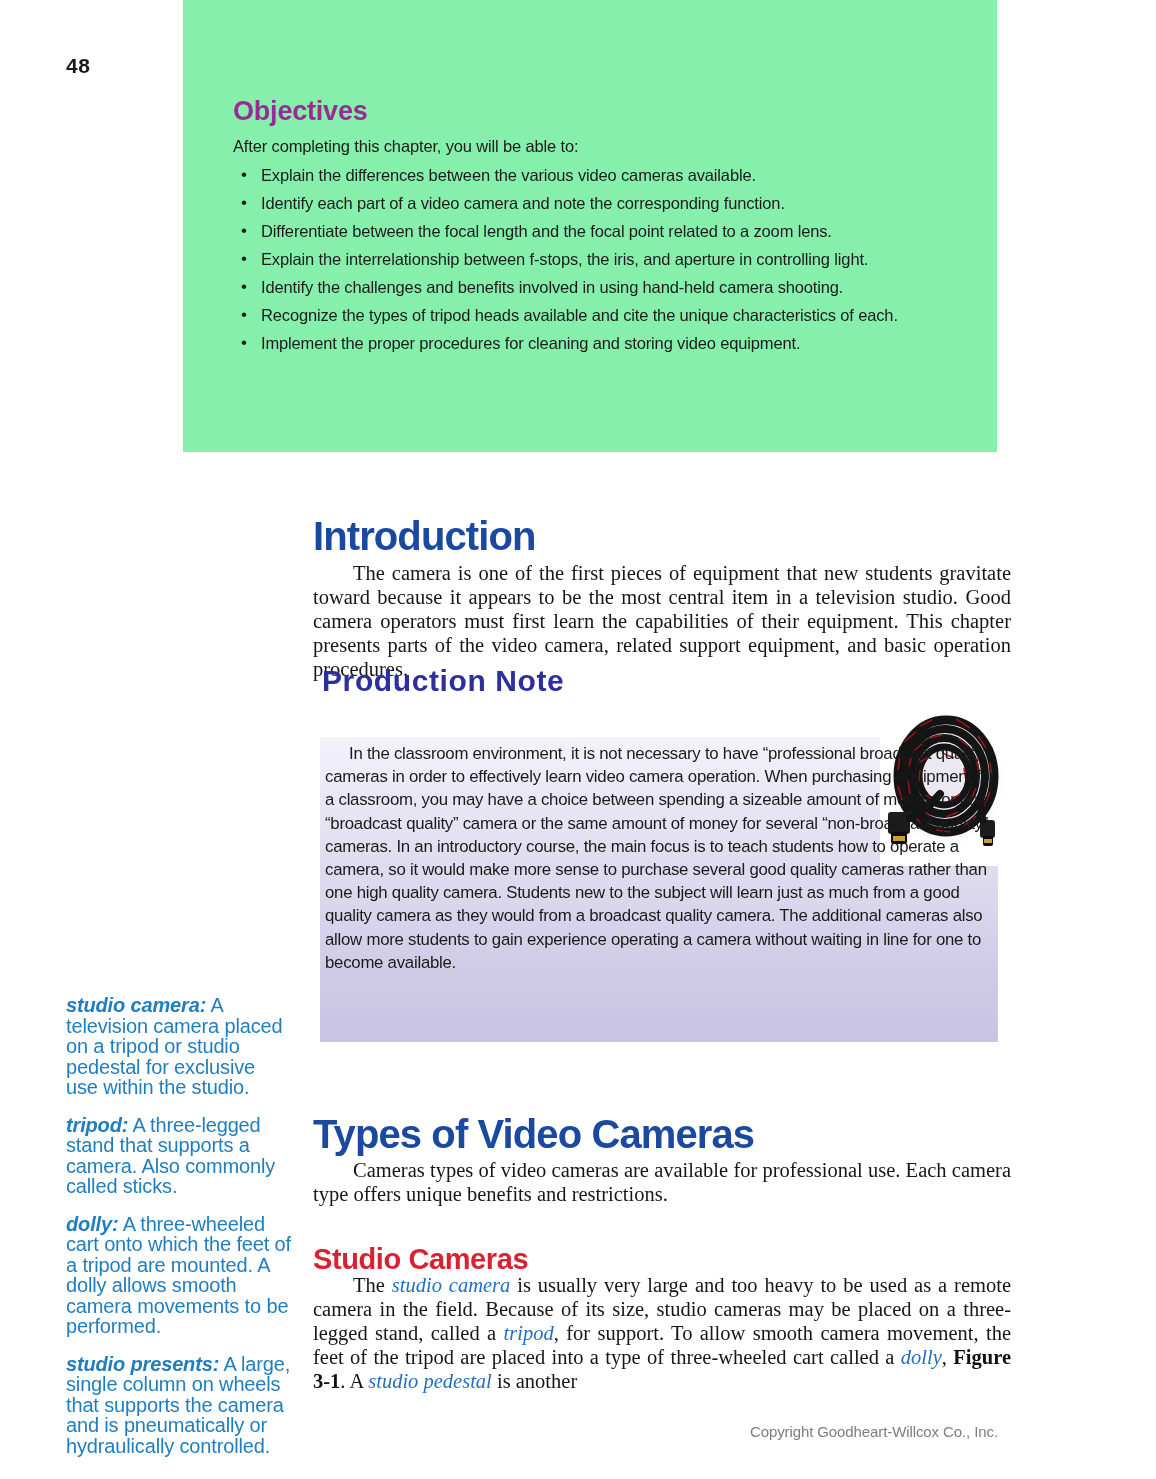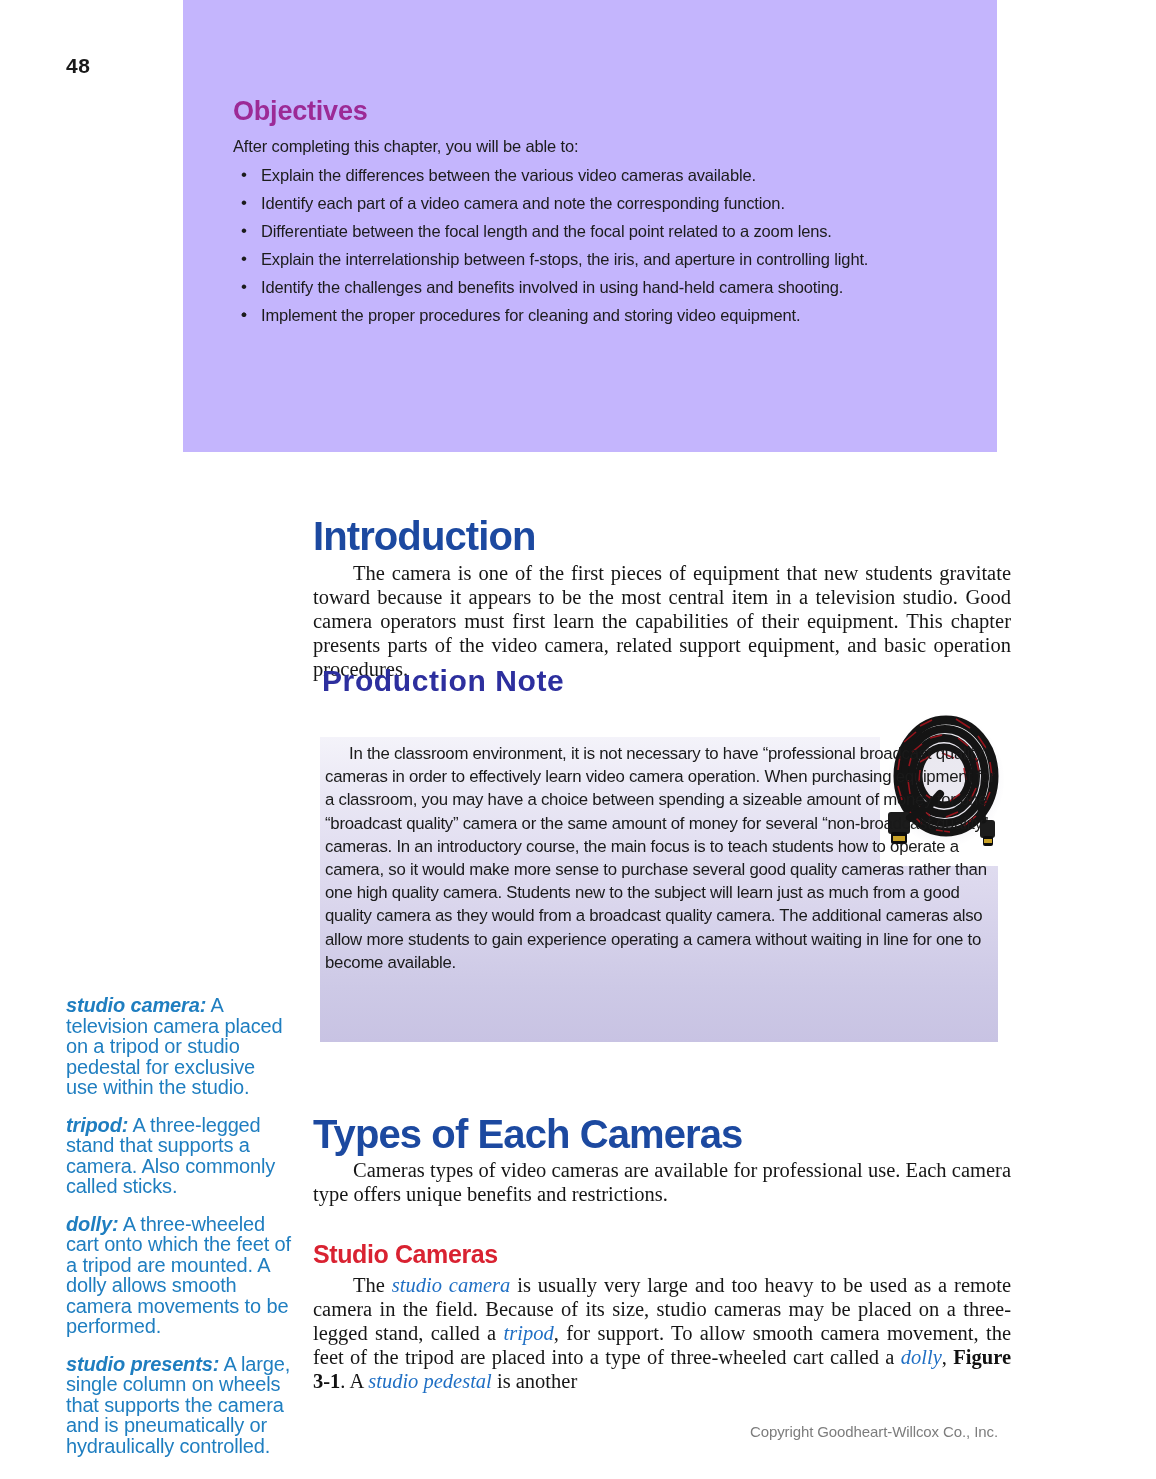--- a/index.html
+++ b/index.html
@@ -28,21 +28,21 @@
     letter-spacing: 0.5px;
   }
 
   
   .objectives-panel {
     position: absolute;
     left: 183px;
     top: 0px;
     width: 814px;
     height: 452px;
-    background: #c4b5fd;
+    background: #86efac;
   }
   .objectives-heading {
     position: absolute;
     left: 50px;
     top: 96px;
     font-size: 27px;
     font-weight: bold;
     color: #9c2a96;
     letter-spacing: -0.2px;
   }
@@ -87,21 +87,21 @@
     font-family: "Liberation Sans", sans-serif;
     font-weight: bold;
     font-size: 40px;
     color: #1c49a0;
     letter-spacing: -0.9px;
   }
   .h2-red {
     position: absolute;
     font-family: "Liberation Sans", sans-serif;
     font-weight: bold;
-    font-size: 25px;
+    font-size: 29px;
     color: #d92231;
     letter-spacing: -0.4px;
   }
   .body-text {
     position: absolute;
     font-family: "Liberation Serif", serif;
     font-size: 20.5px;
     line-height: 24px;
     color: #161616;
     text-align: justify;
@@ -211,21 +211,21 @@
 
 <div class="objectives-panel">
   <div class="objectives-heading">Objectives</div>
   <div class="objectives-intro">After completing this chapter, you will be able to:</div>
   <ul class="objectives-list">
     <li><span class="bullet">•</span><span>Explain the differences between the various video cameras available.</span></li>
     <li><span class="bullet">•</span><span>Identify each part of a video camera and note the corresponding function.</span></li>
     <li><span class="bullet">•</span><span>Differentiate between the focal length and the focal point related to a zoom lens.</span></li>
     <li><span class="bullet">•</span><span>Explain the interrelationship between f-stops, the iris, and aperture in controlling light.</span></li>
     <li><span class="bullet">•</span><span>Identify the challenges and benefits involved in using hand-held camera shooting.</span></li>
-    <li><span class="bullet">•</span></li>
+    <li><span class="bullet">•</span><span>Recognize the types of tripod heads available and cite the unique characteristics of each.</span></li>
     <li><span class="bullet">•</span><span>Implement the proper procedures for cleaning and storing video equipment.</span></li>
   </ul>
 </div>
 
 <h1 class="h1-blue" id="intro-heading">Introduction</h1>
 <p class="body-text" id="intro-paragraph"><span class="indent"></span><span>The camera is one of the first pieces of equipment that new students gravitate toward because it appears to be the most central item in a television studio. Good camera operators must first learn the capabilities of their equipment. This chapter presents parts of the video camera, related support equipment, and basic operation procedures.</span></p>
 
 <div class="prodnote-heading">Production Note</div>
 <div class="prodnote-box"></div>
 <div class="cable-photo">
@@ -272,19 +272,19 @@
     <span class="term-word">tripod:</span><span> A three-legged stand that supports a camera. Also commonly called </span><span class="ital">sticks</span><span>.</span>
   </div>
   <div class="glossary-entry">
     <span class="term-word">dolly:</span><span> A three-wheeled cart onto which the feet of a tripod are mounted. A dolly allows smooth camera movements to be performed.</span>
   </div>
   <div class="glossary-entry">
     <span class="term-word">studio presents:</span><span> A large, single column on wheels that supports the camera and is pneumatically or hydraulically controlled.</span>
   </div>
 </div>
 
-<h1 class="h1-blue" id="types-heading">Types of Each Cameras</h1>
+<h1 class="h1-blue" id="types-heading">Types of Video Cameras</h1>
 <p class="body-text" id="types-paragraph"><span class="indent"></span><span>Cameras types of video cameras are available for professional use. Each camera type offers unique benefits and restrictions.</span></p>
 
 <h2 class="h2-red" id="studio-heading">Studio Cameras</h2>
 <p class="body-text" id="studio-paragraph"><span class="indent"></span><span>The </span><span class="term">studio camera</span><span> is usually very large and too heavy to be used as a remote camera in the field. Because of its size, studio cameras may be placed on a three-legged stand, called a </span><span class="term">tripod</span><span>, for support. To allow smooth camera movement, the feet of the tripod are placed into a type of three-wheeled cart called a </span><span class="term">dolly</span><span>, </span><span class="figref">Figure 3-1</span><span>. A </span><span class="term">studio pedestal</span><span> is another</span></p>
 
 <div class="footer-copyright">Copyright Goodheart-Willcox Co., Inc.</div>
 
 </body></html>

